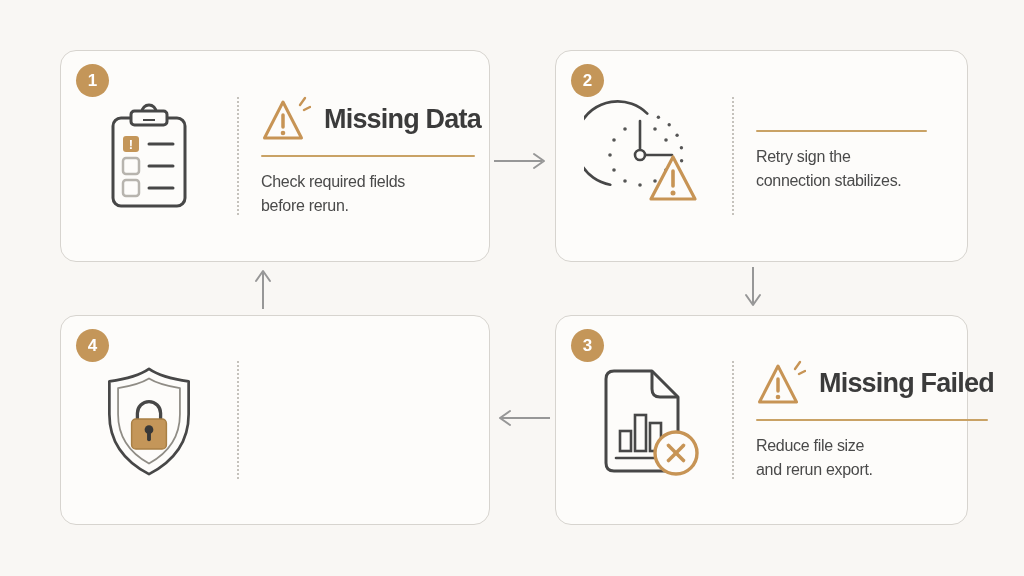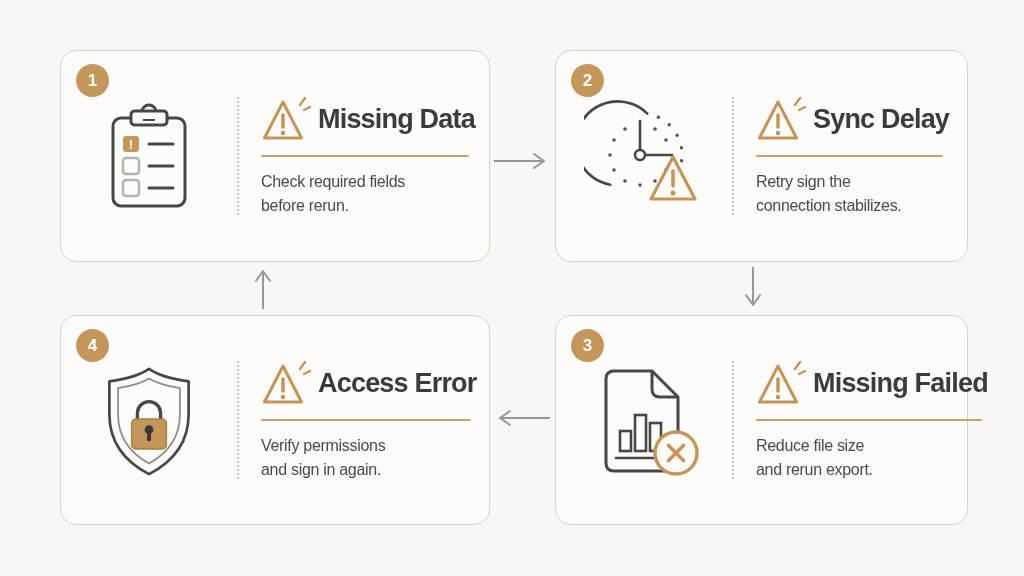--- a/index.html
+++ b/index.html
@@ -54,21 +54,21 @@
     border-left:2px dotted var(--dot);
     height:118px;
     align-self:center;
     flex:0 0 auto;
   }
   .text-zone{
     flex:1;
     display:flex;flex-direction:column;justify-content:center;
     padding:0 34px 0 20px;
   }
-  .title-row{display:flex;align-items:center;gap:7px;}
+  .title-row{display:flex;align-items:center;gap:13px;}
   .warn-wrap{flex:0 0 auto;display:flex;}
   .title{
     font-size:27px;
     font-weight:bold;
     color:var(--ink);
     letter-spacing:-0.8px;
     white-space:nowrap;
   }
   .underline{
     height:2px;
@@ -152,32 +152,20 @@
         <line x1="56" y1="58" x2="56" y2="24" stroke="var(--icon-stroke)" stroke-width="2.6" stroke-linecap="round"></line>
         <line x1="56" y1="58" x2="88" y2="58" stroke="var(--icon-stroke)" stroke-width="2.6" stroke-linecap="round"></line>
         <circle cx="56" cy="58" r="5" fill="var(--card-bg)" stroke="var(--icon-stroke)" stroke-width="2.6"></circle>
         <polygon points="89,60 111,102 67,102" fill="var(--card-bg)" stroke="var(--gold-stroke)" stroke-width="3.2" stroke-linejoin="round"></polygon>
         <line x1="89" y1="74" x2="89" y2="89" stroke="var(--gold-stroke)" stroke-width="3.6" stroke-linecap="round"></line>
         <circle cx="89" cy="96" r="2.5" fill="var(--gold-stroke)"></circle>
       </svg>
     </div>
     <div class="divider"></div>
     <div class="text-zone">
-      <div class="title-row">
-        <span class="warn-wrap">
-          <svg width="52" height="50" viewBox="0 0 52 50">
-            <path d="M41,11 L46,4" stroke="var(--gold-stroke)" stroke-width="2.4" stroke-linecap="round" fill="none"></path>
-            <path d="M45,16 L51,13" stroke="var(--gold-stroke)" stroke-width="2.4" stroke-linecap="round" fill="none"></path>
-            <polygon points="24,8 42.5,44 5.5,44" fill="none" stroke="var(--gold-stroke)" stroke-width="3" stroke-linejoin="round"></polygon>
-            <line x1="24" y1="21" x2="24" y2="33" stroke="var(--gold-stroke)" stroke-width="3.5" stroke-linecap="round"></line>
-            <circle cx="24" cy="39" r="2.3" fill="var(--gold-stroke)"></circle>
-          </svg>
-        </span>
-        <h2 class="title">Sync Delay</h2>
-      </div>
       <div class="underline"></div>
       <p class="body"><span>Retry sign the</span><br><span>connection stabilizes.</span></p>
     </div>
   </div>
 
   <div class="card" style="left:555px;top:315px;width:413px;height:210px;">
     <div class="badge">3</div>
     <div class="icon-zone">
       <svg width="120" height="122" viewBox="0 0 120 122">
         <path d="M30,12 H68 L94,38 V104 Q94,112 86,112 H30 Q22,112 22,104 V20 Q22,12 30,12 Z" fill="var(--card-bg)" stroke="var(--icon-stroke)" stroke-width="3" stroke-linejoin="round"></path>
@@ -216,36 +204,20 @@
       <svg width="116" height="124" viewBox="0 0 120 128">
         <path d="M60,11 C70,18 87,22 101,24 V58 C101,90 83,108 60,120 C37,108 19,90 19,58 V24 C33,22 50,18 60,11 Z" fill="var(--card-bg)" stroke="var(--icon-stroke)" stroke-width="2.8" stroke-linejoin="round"></path>
         <path d="M60,21 C68,26 80,29 92,31 V58 C92,84 78,99 60,109 C42,99 28,84 28,58 V31 C40,29 52,26 60,21 Z" fill="none" stroke="#8f8c85" stroke-width="1.8" stroke-linejoin="round"></path>
         <path d="M48,64 V57 a12,12 0 0 1 24,0 V64" fill="none" stroke="var(--icon-stroke)" stroke-width="3.4"></path>
         <rect x="42" y="63" width="36" height="31" rx="4.5" fill="var(--gold)" stroke="#a87f44" stroke-width="1.5"></rect>
         <circle cx="60" cy="74" r="4.5" fill="#383838"></circle>
         <rect x="58" y="76" width="4" height="10" rx="2" fill="#383838"></rect>
       </svg>
     </div>
     <div class="divider"></div>
-    <div class="text-zone">
-      <div class="title-row">
-        <span class="warn-wrap">
-          <svg width="52" height="50" viewBox="0 0 52 50">
-            <path d="M41,11 L46,4" stroke="var(--gold-stroke)" stroke-width="2.4" stroke-linecap="round" fill="none"></path>
-            <path d="M45,16 L51,13" stroke="var(--gold-stroke)" stroke-width="2.4" stroke-linecap="round" fill="none"></path>
-            <polygon points="24,8 42.5,44 5.5,44" fill="none" stroke="var(--gold-stroke)" stroke-width="3" stroke-linejoin="round"></polygon>
-            <line x1="24" y1="21" x2="24" y2="33" stroke="var(--gold-stroke)" stroke-width="3.5" stroke-linecap="round"></line>
-            <circle cx="24" cy="39" r="2.3" fill="var(--gold-stroke)"></circle>
-          </svg>
-        </span>
-        <h2 class="title">Access Error</h2>
-      </div>
-      <div class="underline"></div>
-      <p class="body"><span>Verify permissions</span><br><span>and sign in again.</span></p>
-    </div>
   </div>
 
   <svg class="arrow" style="left:492px;top:150px;" width="60" height="22" viewBox="0 0 60 22">
     <line x1="2" y1="11" x2="50" y2="11" stroke="var(--arrow)" stroke-width="2"></line>
     <polyline points="42,4 52,11 42,18" fill="none" stroke="var(--arrow)" stroke-width="2" stroke-linecap="round" stroke-linejoin="round"></polyline>
   </svg>
 
   <svg class="arrow" style="left:742px;top:265px;" width="22" height="46" viewBox="0 0 22 46">
     <line x1="11" y1="2" x2="11" y2="38" stroke="var(--arrow)" stroke-width="2"></line>
     <polyline points="4,30 11,40 18,30" fill="none" stroke="var(--arrow)" stroke-width="2" stroke-linecap="round" stroke-linejoin="round"></polyline>

